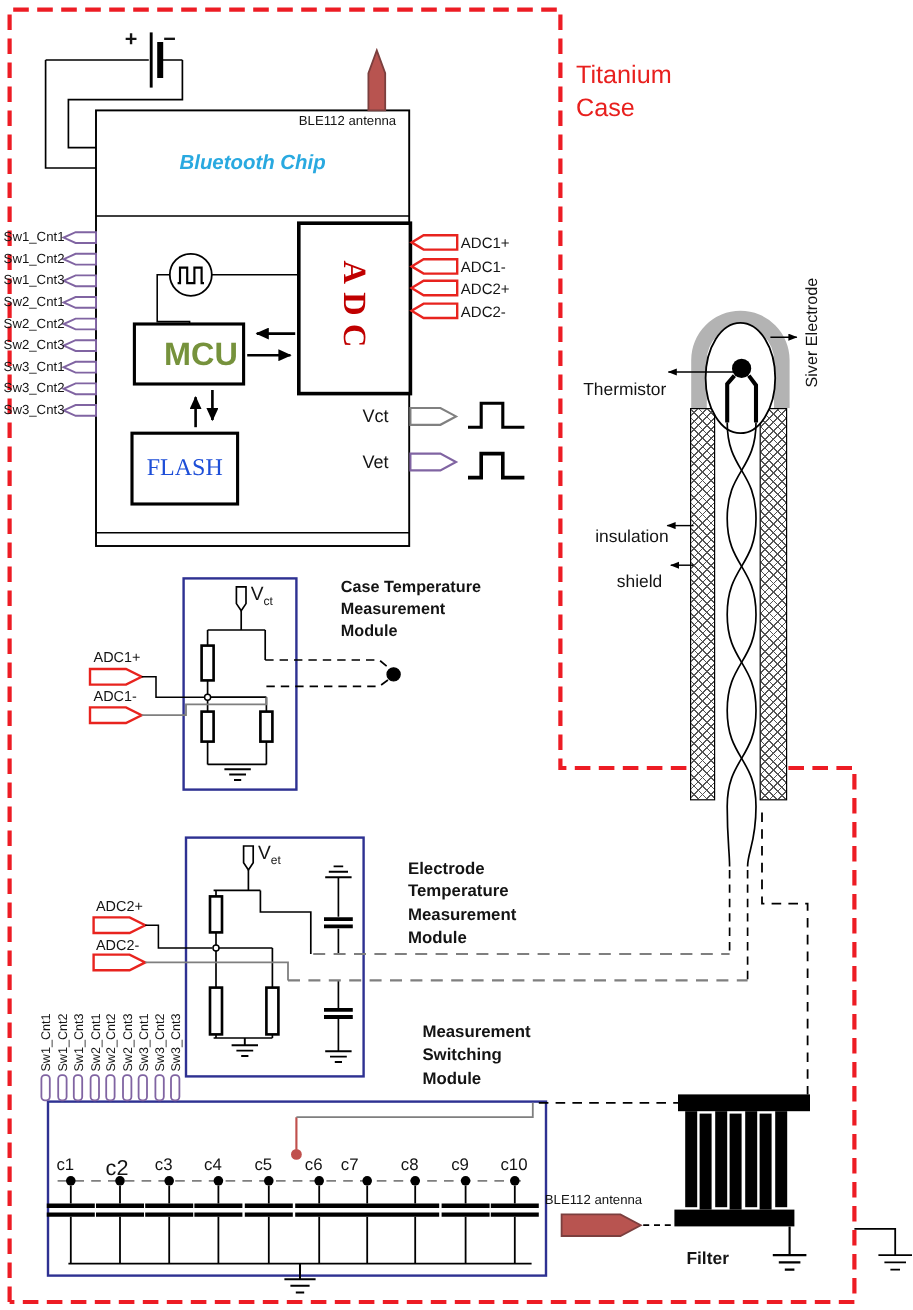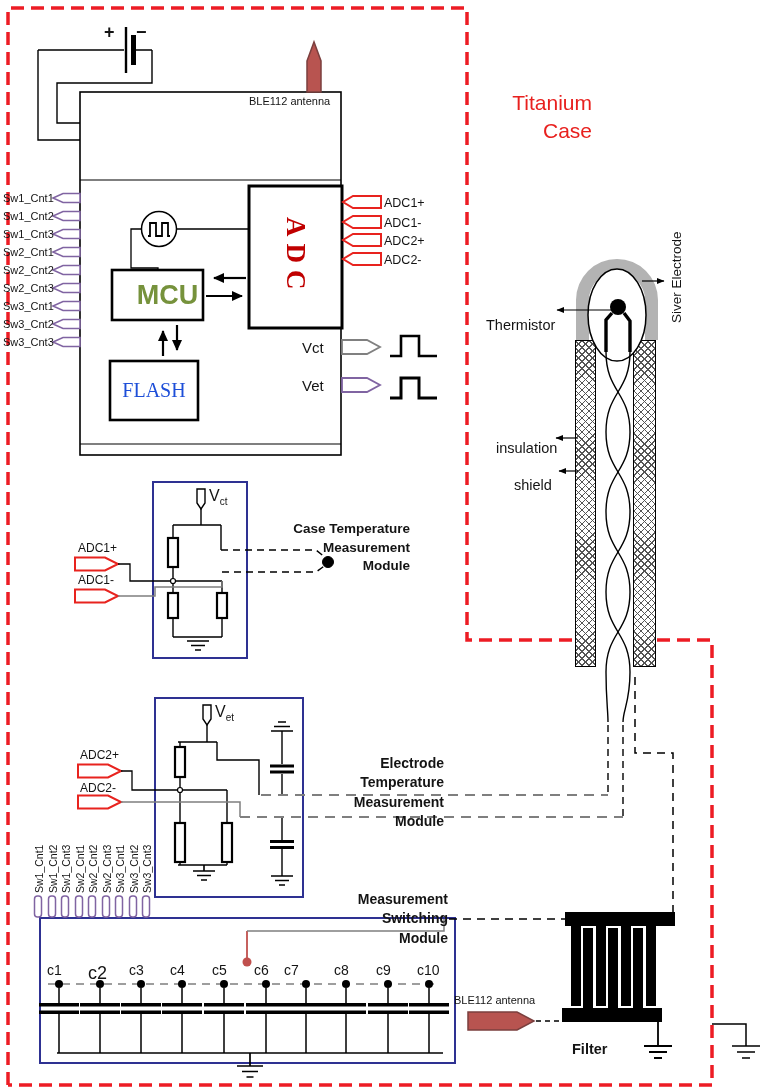--- a/index.html
+++ b/index.html
@@ -1,21 +1,21 @@
 <!DOCTYPE html>
 <html><head>
 <meta charset="utf-8">
 <style>
   html,body{margin:0;padding:0;background:#fff;}
   .canvas{position:relative;width:761px;height:1092px;background:#fff;overflow:hidden;
           font-family:"Liberation Sans",sans-serif;}
   .layer{position:absolute;left:0;top:0;z-index:2;}
   .lbl{position:absolute;z-index:3;font-size:12px;color:#141414;white-space:nowrap;line-height:1.12;}
   .rot{transform:rotate(-90deg);transform-origin:0 0;}
-  .title{font-weight:bold;text-align:right;font-size:13.5px;line-height:1.38;margin-top:40px;}
+  .title{font-weight:bold;text-align:left;font-size:13.5px;line-height:1.38;}
   .title span{display:block;}
   .boxlab{position:absolute;z-index:3;display:flex;align-items:center;justify-content:center;}
   .hatch{position:absolute;z-index:1;border:1.5px solid #000;background:
      repeating-linear-gradient(45deg,transparent 0 4px,#555 4px 5px),
      repeating-linear-gradient(-45deg,transparent 0 4px,#555 4px 5px),#fff;}
   .sub{font-size:10px;vertical-align:-4px;}
 </style>
 </head>
 <body>
 
@@ -226,20 +226,21 @@
 
   <div class="lbl title" style="left:480px;top:49px;width:112px;font-size:21px;font-weight:normal;color:#E8201E;line-height:1.35;">
     <span>Titanium</span>
       <span>Case</span>
   </div>
 
   <div class="lbl" style="left:104px;top:22px;font-size:18px;font-weight:bold;">+</div>
   <div class="lbl" style="left:136px;top:22px;font-size:18px;font-weight:bold;">−</div>
 
   <div class="lbl" style="left:249px;top:95px;font-size:11px;">BLE112 antenna</div>
+  <div class="lbl" style="left:80px;top:126px;width:261px;text-align:center;font-size:17px;font-weight:bold;font-style:italic;color:#29A9E0;">Bluetooth Chip</div>
 
   <div class="boxlab" style="left:112px;top:270px;width:111px;height:50px;font-size:27px;font-weight:bold;color:#76923C;">MCU</div>
   <div class="boxlab" style="left:110px;top:361px;width:88px;height:59px;font-size:20px;font-family:'Liberation Serif',serif;color:#1d4ed8;">FLASH</div>
   <div class="boxlab" style="left:249px;top:186px;width:93px;height:142px;font-size:27px;font-weight:bold;font-family:'Liberation Serif',serif;color:#C00000;writing-mode:vertical-rl;letter-spacing:7px;">ADC</div>
 
   <div class="lbl" style="left:3px;top:192px;font-size:11px;">Sw1_Cnt1</div>
   <div class="lbl" style="left:3px;top:210px;font-size:11px;">Sw1_Cnt2</div>
   <div class="lbl" style="left:3px;top:228px;font-size:11px;">Sw1_Cnt3</div>
   <div class="lbl" style="left:3px;top:246px;font-size:11px;">Sw2_Cnt1</div>
   <div class="lbl" style="left:3px;top:264px;font-size:11px;">Sw2_Cnt2</div>

